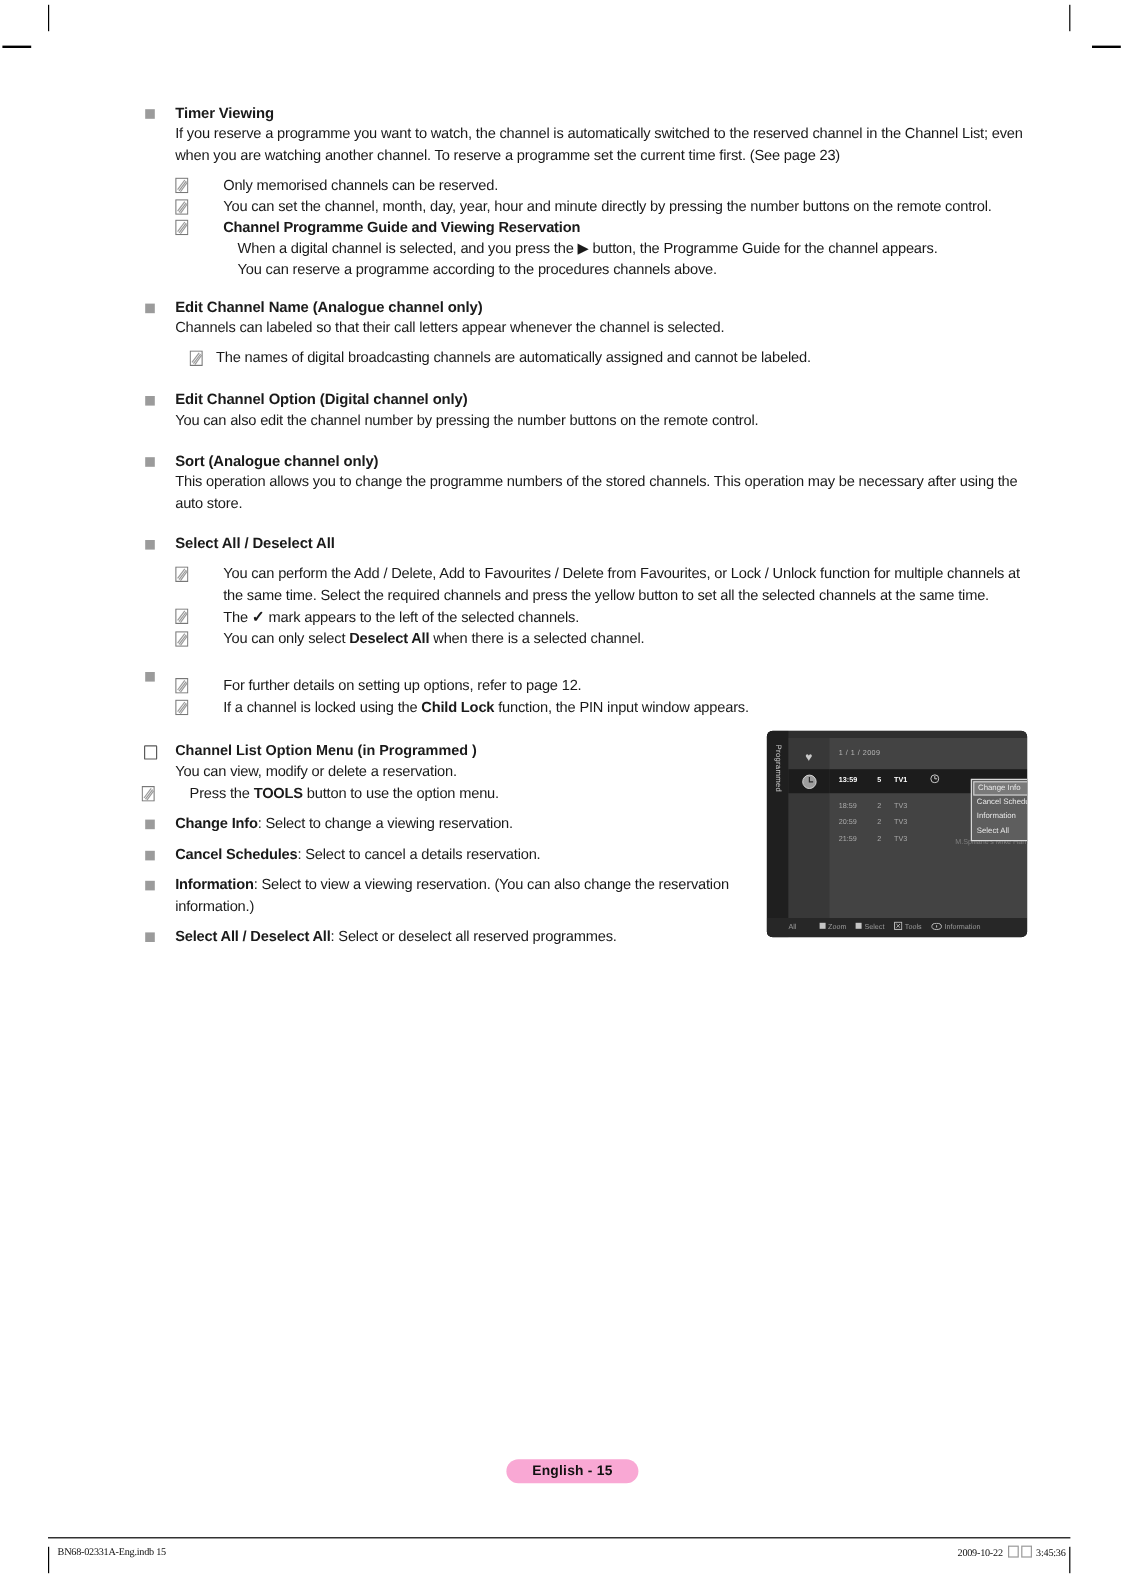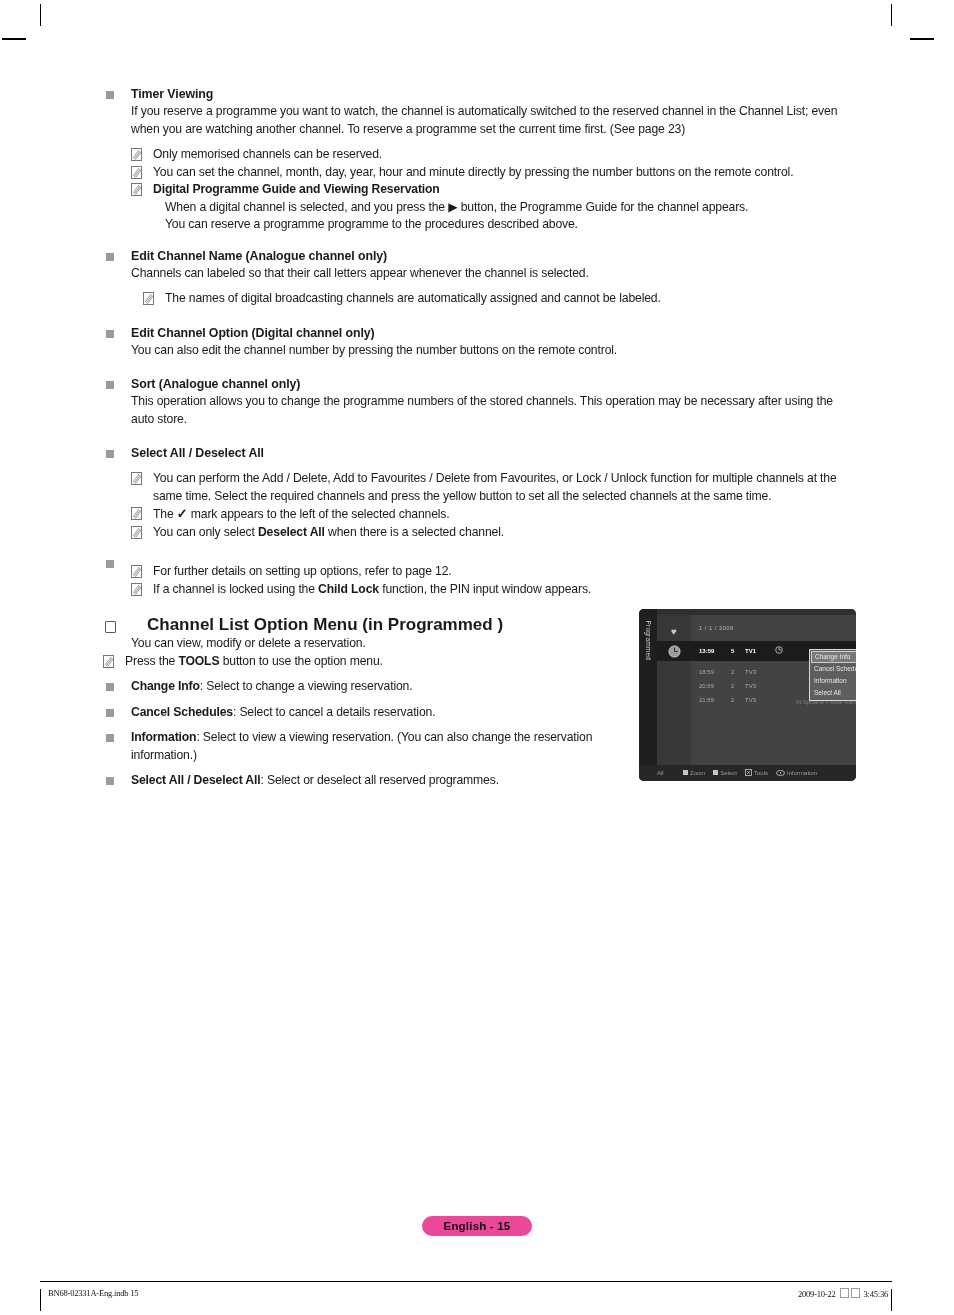--- a/index.html
+++ b/index.html
@@ -24,21 +24,21 @@
   .crop-v-left  { left: 40px;  top: 4px;  width: 1px; height: 22px; }
   .crop-v-right { left: 891px; top: 4px;  width: 1px; height: 22px; }
   .crop-h-left  { left: 2px;   top: 38px; width: 24px; height: 2px; }
   .crop-h-right { left: 910px; top: 38px; width: 24px; height: 2px; }
   .crop-v-left-b  { left: 40px;  top: 1289px; width: 1px; height: 22px; }
   .crop-v-right-b { left: 891px; top: 1289px; width: 1px; height: 22px; }
 
   
   .page {
     position: absolute;
-    left: 103px;
+    left: 118px;
     top: 86px;
     width: 740px;
   }
 
   
   .blk {
     position: relative;
     padding-left: 28px;
     margin-bottom: 0;
   }
@@ -61,36 +61,35 @@
     border-radius: 1px;
   }
   .hd {
     font-size: 12.4px;
     font-weight: bold;
     line-height: 17px;
     letter-spacing: -0.1px;
   }
   .hd .reg { font-weight: bold; }
   .hd-big {
-    font-size: 17px;
+    font-size: 12px;
     font-weight: bold;
     line-height: 20px;
-    margin-left: 16px;
   }
   .body-txt {
     font-size: 12.2px;
     line-height: 17.5px;
     letter-spacing: -0.15px;
   }
   b { font-weight: bold; }
 
   
   .note {
     position: relative;
-    padding-left: 22px;
+    padding-left: 40px;
     font-size: 12.2px;
     line-height: 17.5px;
     letter-spacing: -0.15px;
   }
   .note-ind {
     padding-left: 34px;
   }
   .note-icon {
     position: absolute;
     left: 0px;
@@ -234,21 +233,21 @@
   .sw-grn { background: #c6c6c6; }
   .gl { margin-right: 2px; }
 
   
   .lang-pill {
     position: absolute;
     left: 422px;
     top: 1216px;
     width: 110px;
     height: 20px;
-    background: #ec4899;
+    background: #f9a8d4;
     border-radius: 10px;
     font-size: 11.5px;
     font-weight: bold;
     color: #111;
     display: flex;
     align-items: center;
     justify-content: center;
     letter-spacing: 0.2px;
   }
   .foot-rule {
@@ -332,23 +331,23 @@
 
     <div class="note">
       <span class="note-icon">
         <svg width="11" height="13" viewBox="0 0 11 13">
             <rect x="0.5" y="0.5" width="10" height="12" fill="#fff" stroke="#777"></rect>
             <path d="M2 10 L8 2" stroke="#999" stroke-width="1"></path>
             <path d="M3.2 11 L9.2 3" stroke="#999" stroke-width="1"></path>
             <path d="M4.4 11.8 L10 4" stroke="#999" stroke-width="1"></path>
           </svg>
       </span>
-      <b>Digital Programme Guide and Viewing Reservation</b>
+      <b>Channel Programme Guide and Viewing Reservation</b>
       <div class="sub">When a digital channel is selected, and you press the ▶ button, the Programme Guide for the channel appears.</div>
-      <div class="sub">You can reserve a programme  programme to the procedures described above.</div>
+      <div class="sub">You can reserve a programme  according to the procedures channels above.</div>
     </div>
   </div>
 
   <div class="spacer-m"></div>
 
   <div class="blk">
     <span class="sq"></span>
     <div class="hd"><span>Edit Channel Name</span><span class="reg"> (Analogue channel only)</span></div>
     <div class="body-txt">Channels can labeled so that their call letters appear whenever the channel is selected.</div>
     <div class="spacer-s"></div>

